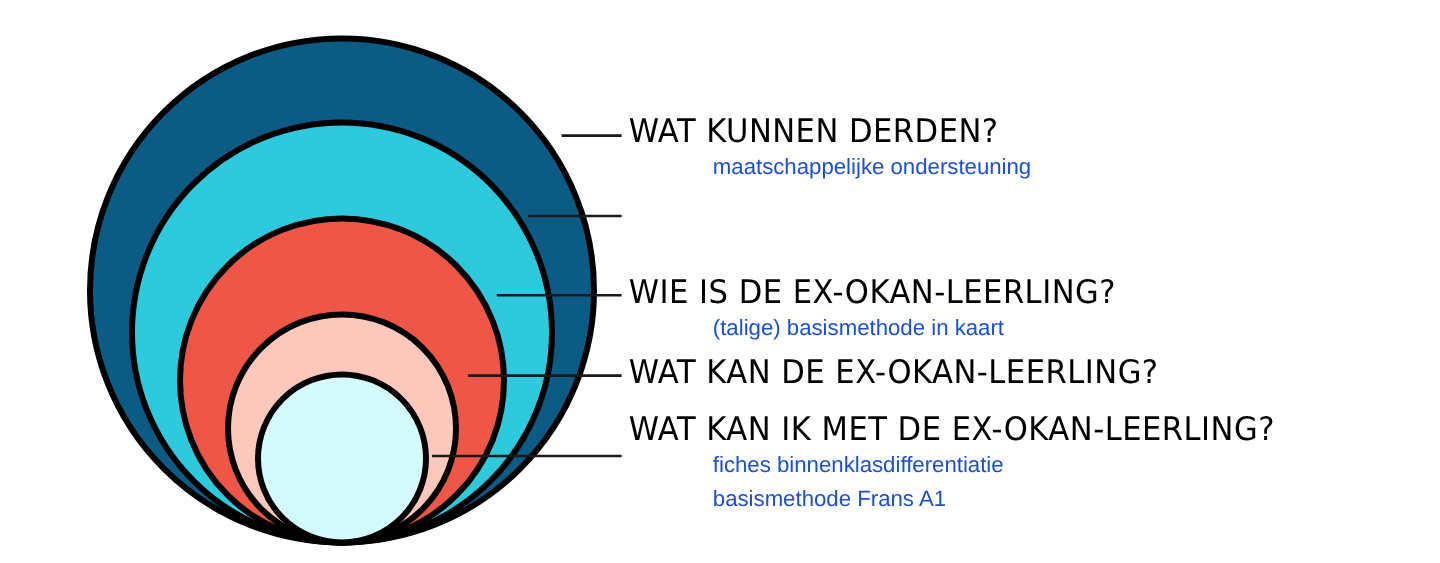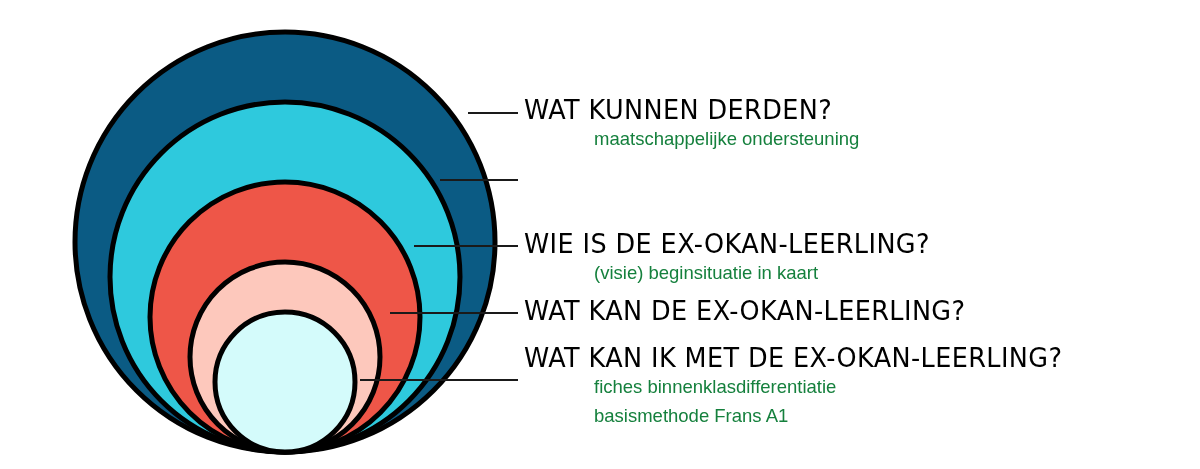--- a/index.html
+++ b/index.html
@@ -48,21 +48,21 @@
     color: #000000;
     white-space: nowrap;
     font-weight: 400;
     transform: scaleY(1.06);
     transform-origin: left top;
   }
   .label-sub {
     font-family: "Liberation Sans", sans-serif;
     font-size: 18.5px;
     line-height: 1.42;
-    color: #15803d;
+    color: #1d4ed8;
     white-space: nowrap;
     margin-left: 70px;
     margin-top: 3px;
   }
   .g1 { top: 96px; }
   .g2 { top: 163px; }
   .g3 { top: 230px; }
   .g4 { top: 297px; }
   .g5 { top: 344px; }
 </style>
@@ -89,21 +89,21 @@
   <div class="labels-layer">
 
     <div class="label-group g1">
       <div class="label-title">WAT KUNNEN DERDEN?</div>
       <div class="label-sub">maatschappelijke ondersteuning</div>
     </div>
 
 
     <div class="label-group g3">
       <div class="label-title">WIE IS DE EX-OKAN-LEERLING?</div>
-      <div class="label-sub">(visie) beginsituatie in kaart</div>
+      <div class="label-sub">(talige) basismethode in kaart</div>
     </div>
 
     <div class="label-group g4">
       <div class="label-title">WAT KAN DE EX-OKAN-LEERLING?</div>
     </div>
 
     <div class="label-group g5">
       <div class="label-title">WAT KAN IK MET DE EX-OKAN-LEERLING?</div>
       <div class="label-sub">fiches binnenklasdifferentiatie</div>
       <div class="label-sub">basismethode Frans A1</div>

